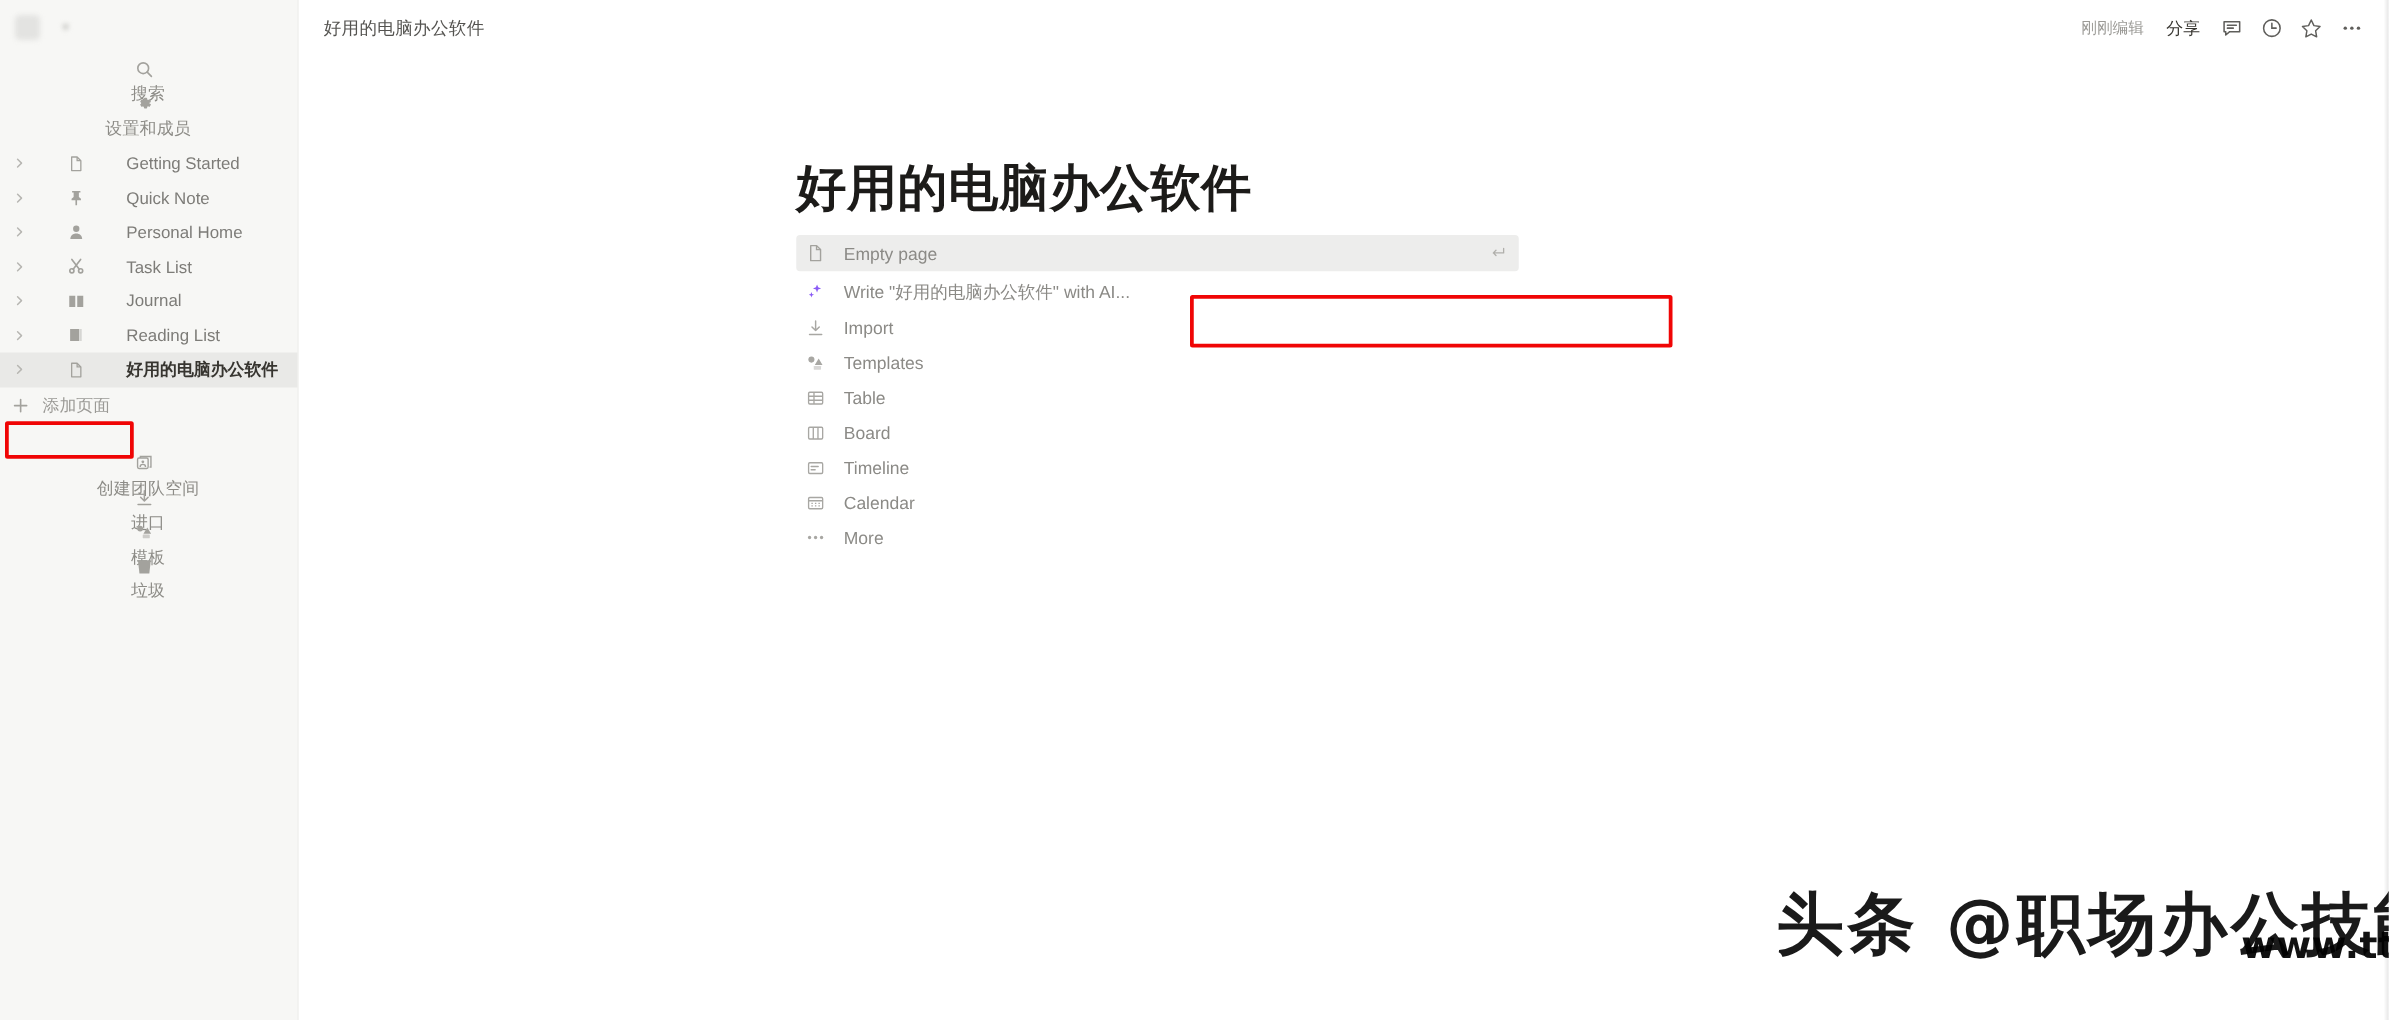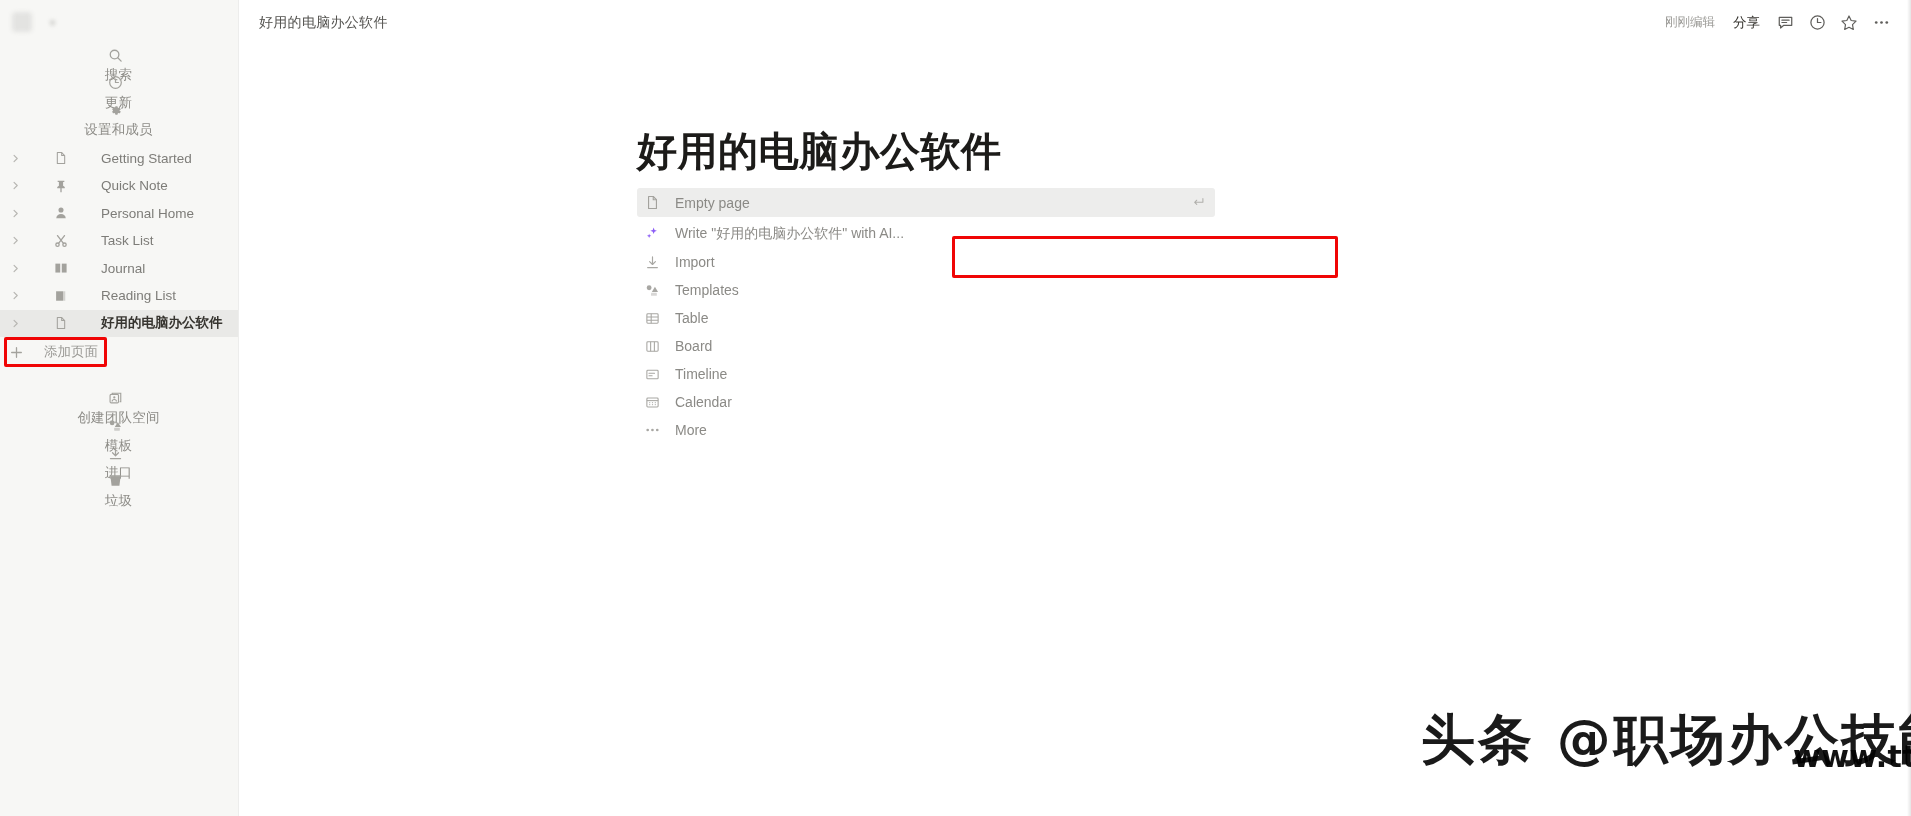--- a/index.html
+++ b/index.html
@@ -78,21 +78,21 @@
     width: 22px; flex: 0 0 22px; display: flex; align-items: center; justify-content: center;
     color: #a3a29d; margin-right: 3px;
   }
   .tree-label { color: #7d7c78; }
   .tree-row.selected .tree-label { color: #373530; font-weight: 700; }
 
   .addpage-wrap { position: relative; height: 30px; }
   .addpage-row {
     display: flex; align-items: center; height: 30px;
     padding-left: 10px; font-size: 13.5px; color: #9b9a96;
-    cursor: pointer; gap: 10px;
+    cursor: pointer; gap: 0;
   }
   .addpage-ico { width: 24px; flex: 0 0 24px; display:flex; align-items:center; justify-content:flex-start; color:#a3a29d; }
 
   
   .redbox {
     position: absolute;
     border: 3px solid #f00505;
     border-radius: 2px;
     pointer-events: none;
     z-index: 40;
@@ -206,29 +206,20 @@
 
     <div class="nav-group">
       <div class="nav-row">
         <span class="nav-ico">
           <svg width="15" height="15" viewBox="0 0 16 16" fill="none" stroke="currentColor" stroke-width="1.4">
             <circle cx="7" cy="7" r="4.6"></circle>
               <line x1="10.4" y1="10.4" x2="14" y2="14" stroke-linecap="round"></line>
           </svg>
         </span>
         <span class="nav-label">搜索</span>
-      </div>
-      <div class="nav-row">
-        <span class="nav-ico">
-          <svg width="15" height="15" viewBox="0 0 16 16" fill="none" stroke="currentColor" stroke-width="1.3">
-            <circle cx="8" cy="8" r="6.2"></circle>
-              <path d="M8 4.4V8h3.1" stroke-linecap="round"></path>
-          </svg>
-        </span>
-        <span class="nav-label">更新</span>
       </div>
       <div class="nav-row">
         <span class="nav-ico">
           <svg width="15" height="15" viewBox="0 0 16 16" fill="currentColor">
             <path d="M8 5.2a2.8 2.8 0 100 5.6 2.8 2.8 0 000-5.6zm0 4.3a1.5 1.5 0 110-3 1.5 1.5 0 010 3z"></path>
             <path d="M14 9.1l-1.1-.6a5 5 0 000-1l1.1-.6-.9-1.6-1.2.4a5 5 0 00-.9-.5L10.8 4H9l-.2 1.2a5 5 0 00-.9.5l-1.2-.4-.9 1.6.9.6a5 5 0 000 1l-1.1.6.9 1.6 1.2-.4c.3.2.6.4.9.5l.2 1.2h1.8l.2-1.2c.3-.1.6-.3.9-.5l1.2.4.9-1.6z" opacity="0"></path>
             <path d="M13.3 8.8l-1-.5v-.6l1-.5a.5.5 0 00.2-.6l-.8-1.4a.5.5 0 00-.6-.2l-1.1.3-.5-.3-.2-1.1a.5.5 0 00-.5-.4H8.2a.5.5 0 00-.5.4l-.2 1.1-.5.3-1.1-.3a.5.5 0 00-.6.2l-.8 1.4a.5.5 0 00.2.6l1 .5v.6l-1 .5a.5.5 0 00-.2.6l.8 1.4c.1.2.4.3.6.2l1.1-.3.5.3.2 1.1c0 .3.2.4.5.4h1.6c.3 0 .5-.1.5-.4l.2-1.1.5-.3 1.1.3c.2.1.5 0 .6-.2l.8-1.4a.5.5 0 00-.2-.6z"></path>
           </svg>
         </span>
         <span class="nav-label">设置和成员</span>
@@ -364,36 +355,36 @@
             <rect x="2.2" y="3.6" width="9" height="9" rx="1.2"></rect>
             <path d="M4.6 3.6V2.4h9v9h-1.2"></path>
             <circle cx="6.7" cy="6.9" r="1.2" fill="currentColor" stroke="none"></circle>
             <path d="M4.4 11.2c0-1.3 1-2.1 2.3-2.1s2.3.8 2.3 2.1"></path>
           </svg>
         </span>
         <span class="nav-label">创建团队空间</span>
       </div>
       <div class="nav-row">
         <span class="nav-ico">
+          <svg width="15" height="15" viewBox="0 0 16 16" fill="none" stroke="currentColor" stroke-width="1.3">
+            <path d="M8 1.8v8.4M4.8 7.2L8 10.4l3.2-3.2" stroke-linecap="round" stroke-linejoin="round"></path>
+            <path d="M2.6 13.4h10.8" stroke-linecap="round"></path>
+          </svg>
+        </span>
+        <span class="nav-label">进口</span>
+      </div>
+      <div class="nav-row">
+        <span class="nav-ico">
           <svg width="15" height="15" viewBox="0 0 16 16" fill="currentColor">
             <circle cx="4.4" cy="5.2" r="2.5"></circle>
             <path d="M10.5 4.2l3.3 5.5h-6.6z"></path>
             <rect x="6.6" y="10.3" width="6" height="3.2" rx=".4" opacity=".5"></rect>
           </svg>
         </span>
         <span class="nav-label">模板</span>
-      </div>
-      <div class="nav-row">
-        <span class="nav-ico">
-          <svg width="15" height="15" viewBox="0 0 16 16" fill="none" stroke="currentColor" stroke-width="1.3">
-            <path d="M8 1.8v8.4M4.8 7.2L8 10.4l3.2-3.2" stroke-linecap="round" stroke-linejoin="round"></path>
-            <path d="M2.6 13.4h10.8" stroke-linecap="round"></path>
-          </svg>
-        </span>
-        <span class="nav-label">进口</span>
       </div>
       <div class="nav-row">
         <span class="nav-ico">
           <svg width="15" height="15" viewBox="0 0 16 16" fill="currentColor">
             <path d="M2.6 3.4h10.8l-1.2 10.2H3.8z"></path>
             <rect x="2" y="2.3" width="12" height="1.6" rx=".5"></rect>
           </svg>
         </span>
         <span class="nav-label">垃圾</span>
       </div>

